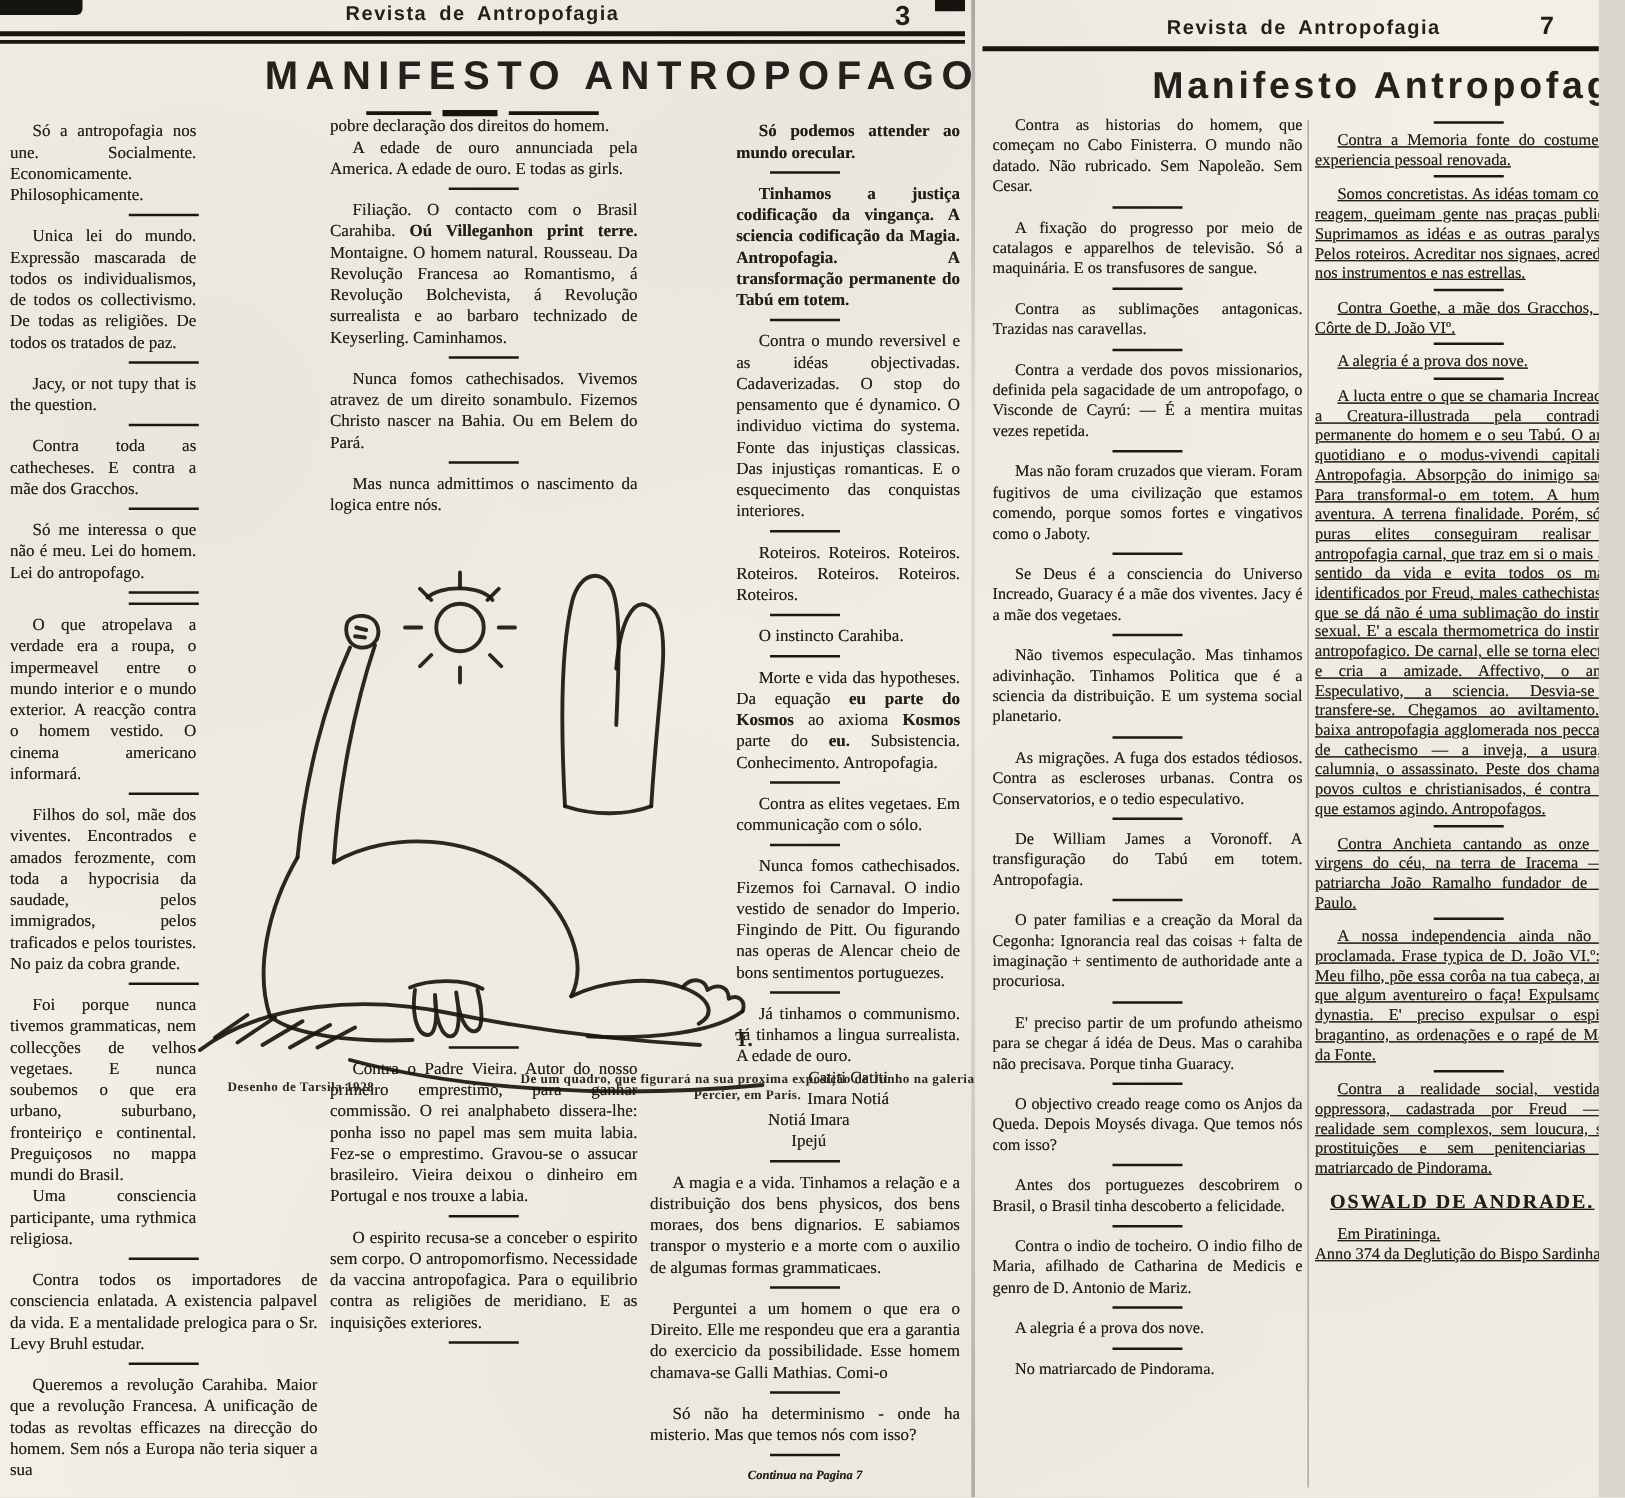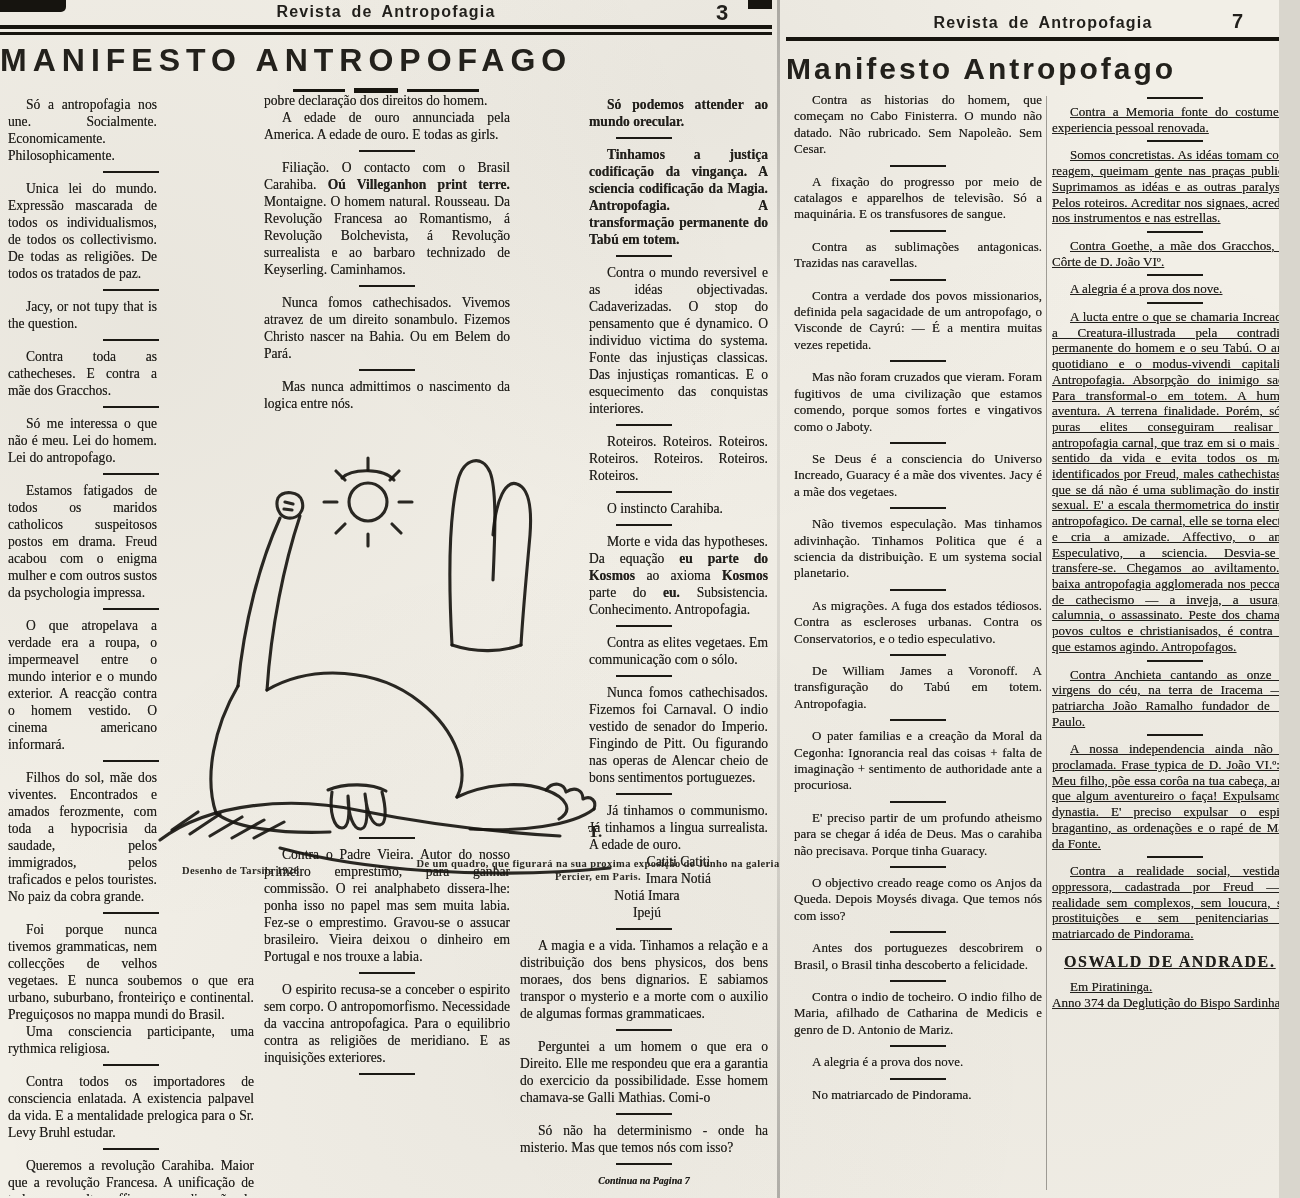--- a/index.html
+++ b/index.html
@@ -12,21 +12,21 @@
       radial-gradient(circle at 55% 8%, rgba(60,56,48,.05), transparent 34%),
       radial-gradient(circle at 40% 90%, rgba(60,56,48,.04), transparent 40%);
   }
   .abs{position:absolute;}
   
   .masthead{font-family:"Liberation Sans",sans-serif;font-weight:700;letter-spacing:1.2px;
     font-size:16px;text-align:center;word-spacing:4px;}
   .pagenum{font-family:"Liberation Sans",sans-serif;font-weight:700;font-size:22px;}
   #lp-rule{left:0;top:25px;width:772px;height:3px;border-top:4px solid #17150f;border-bottom:3px solid #17150f;}
   #rp-rule{left:786px;top:37px;width:514px;height:0;border-top:4px solid #17150f;}
-  .bigtitle{font-family:"Liberation Sans",sans-serif;font-weight:700;text-align:left;color:#23211c;}
+  .bigtitle{font-family:"Liberation Sans",sans-serif;font-weight:700;text-align:right;color:#23211c;margin-left:12px;}
   #lp-title{left:0;top:42px;width:772px;font-size:32px;letter-spacing:6px;}
   #rp-title{left:786px;top:52px;width:514px;font-size:30px;letter-spacing:3px;}
   #lp-orn{left:0;top:88px;width:772px;display:flex;justify-content:center;align-items:center;gap:9px;}
   #lp-orn .bar{background:#17150f;}
   
   .col{position:absolute;overflow:hidden;text-align:justify;}
   .lp{font-size:13.6px;line-height:17px;}
   #lp-col1{left:8px;top:96px;width:246px;height:1100px;}
   #lp-col2{left:264px;top:92px;width:246px;height:1100px;}
   #lp-col3{left:520px;top:96px;width:248px;height:1100px;}
@@ -79,21 +79,20 @@
   <p>Só a antropofagia nos une. Socialmente. Economicamente. Philosophicamente.</p>
       <div class="sep"></div>
       <p>Unica lei do mundo. Expressão mascarada de todos os individualismos, de todos os collectivismo. De todas as religiões. De todos os tratados de paz.</p>
       <div class="sep"></div>
       <p>Jacy, or not tupy that is the question.</p>
       <div class="sep"></div>
       <p>Contra toda as cathecheses. E contra a mãe dos Gracchos.</p>
       <div class="sep"></div>
       <p>Só me interessa o que não é meu. Lei do homem. Lei do antropofago.</p>
       <div class="sep"></div>
-      <p>Estamos fatigados de todos os maridos catholicos suspeitosos postos em drama. Freud acabou com o enigma mulher e com outros sustos da psychologia impressa.</p>
       <div class="sep"></div>
       <p>O que atropelava a verdade era a roupa, o impermeavel entre o mundo interior e o mundo exterior. A reacção contra o homem vestido. O cinema americano informará.</p>
       <div class="sep"></div>
       <p>Filhos do sol, mãe dos viventes. Encontrados e amados ferozmente, com toda a hypocrisia da saudade, pelos immigrados, pelos traficados e pelos touristes. No paiz da cobra grande.</p>
       <div class="sep"></div>
       <p>Foi porque nunca tivemos grammaticas, nem collecções de velhos vegetaes. E nunca soubemos o que era urbano, suburbano, fronteiriço e continental. Preguiçosos no mappa mundi do Brasil.</p>
       <p>Uma consciencia participante, uma rythmica religiosa.</p>
       <div class="sep"></div>
       <p>Contra todos os importadores de consciencia enlatada. A existencia palpavel da vida. E a mentalidade prelogica para o Sr. Levy Bruhl estudar.</p>
       <div class="sep"></div>

